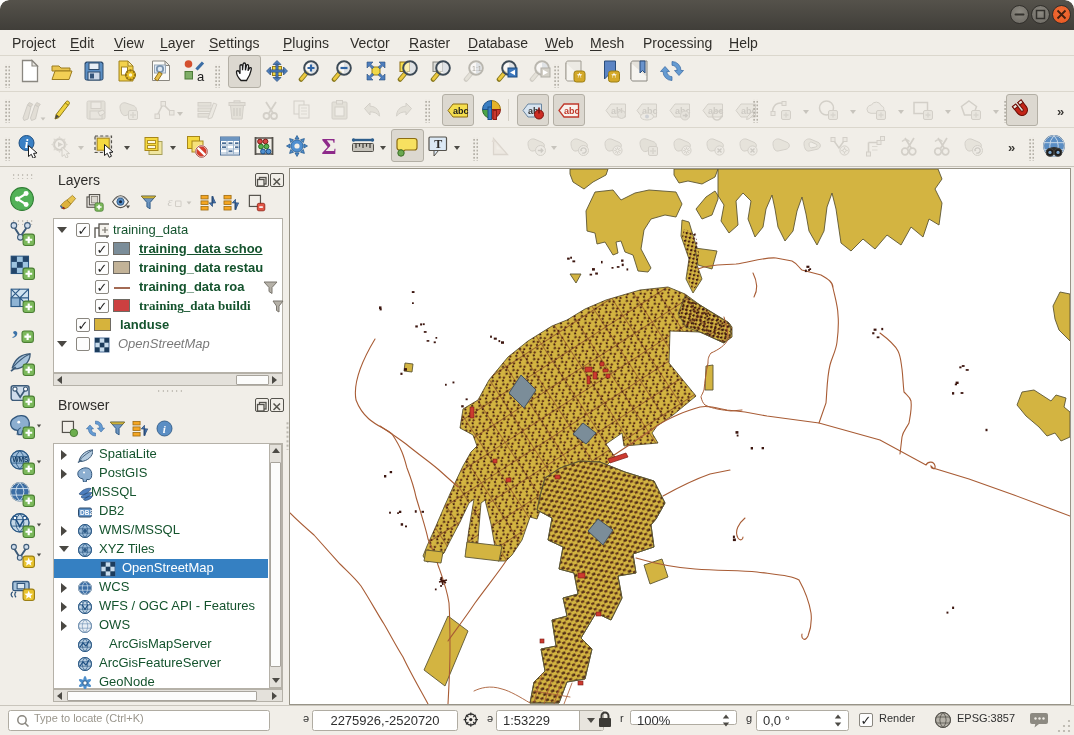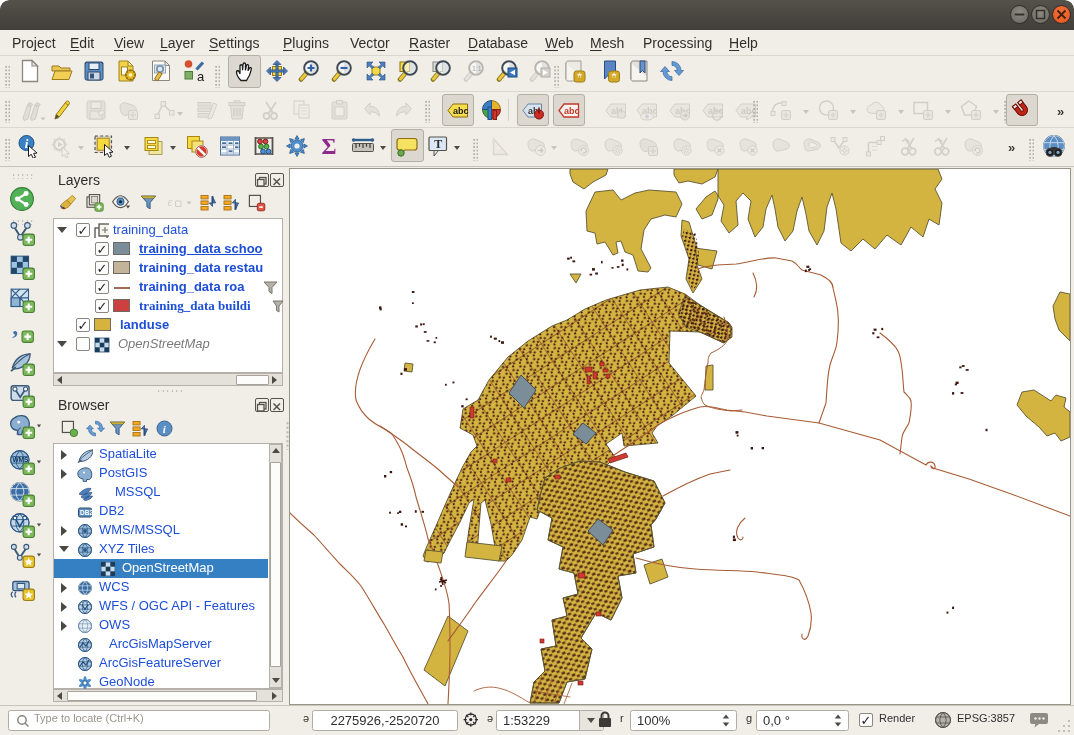--- a/index.html
+++ b/index.html
@@ -24,21 +24,21 @@
  border-right:3.6px solid transparent;border-top:4.6px solid #4c4a45}
 .dd.gray{border-top-color:#b1aea6;opacity:.65}
 .chev{position:absolute;font-size:13px;font-weight:700;color:#3c3a36}
 #leftdock{left:0;top:168px;width:46px;height:537px;background:#f1eee8}
 #statusbar{left:0;top:705px;width:1074px;height:30px;background:#f1eee8;border-top:1px solid #c9c5bc;font-size:13px;color:#3a3a3a}
 .sbox{position:absolute;background:#fff;border:1px solid #b0aca2;border-radius:2.5px;font-size:13px;color:#2f2f2f}
 #panelzone{left:46px;top:168px;width:243px;height:537px;background:#f1eee8}
 .ptitle{position:absolute;font-size:14px;color:#2f2d2b}
 .pbtnbox{position:absolute;width:14px;height:14px;border:1.4px solid #55534d;border-radius:2px;background:#f1eee8}
 .tree{position:absolute;background:#fff;border:1px solid #b5b1a8}
-.titem{position:absolute;font-size:13px;color:#1d4ed8;white-space:pre}
+.titem{position:absolute;font-size:13px;color:#14532d;white-space:pre}
 .bold{font-weight:700}
 .chk{position:absolute;width:14px;height:14px;background:#fdfdfd;border:1px solid #8a8780;border-radius:2px;color:#222;font-size:13px;line-height:13px;text-align:center;font-weight:400}
 .expdn{position:absolute;width:0;height:0;border-left:5px solid transparent;border-right:5px solid transparent;border-top:6px solid #4a4843}
 .exprt{position:absolute;width:0;height:0;border-top:5px solid transparent;border-bottom:5px solid transparent;border-left:6px solid #4a4843}
 .swatch{position:absolute;width:17px;height:13px;border:1px solid #6e6a63}
 .hsb{position:absolute;height:13px;background:#e4e1db;border:1px solid #b5b1a8}
 .vsb{position:absolute;width:13px;background:#e4e1db;border:1px solid #b5b1a8}
 .sthumb{position:absolute;background:#fcfcfb;border:1px solid #a8a49c;border-radius:1px}
 .tleft{position:absolute;width:0;height:0;border-top:4px solid transparent;border-bottom:4px solid transparent;border-right:5px solid #4c4a45}
 .trght{position:absolute;width:0;height:0;border-top:4px solid transparent;border-bottom:4px solid transparent;border-left:5px solid #4c4a45}
@@ -1121,21 +1121,21 @@
         <path d="M3.5 3.5 c3.5-2.5 8.5-2 10 .5 1.5 2 1.5 5 .8 7.5 -.8 2-2.8 2.6-4.5 1.8 l-.7 2.7 h-2.6 l-.7-3.2 c-3.2 0-5-2.5-5-5 0-1.8 1-3.5 2.7-4.3z" fill="#8caed0" stroke="#31567c"></path>
         <circle cx="7" cy="6.5" r="1" fill="#fff"></circle>
       </g>
     </svg>
     <div class="titem" style="left:99px;top:465px">PostGIS</div>
     <svg class="ico" style="left:77px;top:485px" width="16" height="16">
       <g transform="scale(1.0)">
         <path d="M2 9 c3-4 8-6.5 12-5.5 -1 3-5 6-9.5 6.5z M4 12 c3-3 7.5-5 11-4.5 -1 2.8-4.8 5.3-9 5.8z M6.5 14.5 c2.5-2.3 6-3.8 9-3.5 -.8 2.3-4 4.3-7.5 4.5z" fill="#4d7ebe" stroke="#2a4d7a" stroke-width=".7"></path>
       </g>
     </svg>
-    <div class="titem" style="left:115px;top:484px">MSSQL</div>
+    <div class="titem" style="left:91px;top:484px">MSSQL</div>
     <svg class="ico" style="left:77px;top:504px" width="16" height="16">
       <g transform="scale(1.0)">
         <rect x="1.5" y="4" width="13" height="9" rx="1.5" fill="#5c8fc4" stroke="#2d4a6b"></rect>
         <text x="3" y="11.2" font-size="6.5" font-weight="bold" fill="#fff" font-family="Liberation Sans">DB2</text>
       </g>
     </svg>
     <div class="titem" style="left:99px;top:503px">DB2</div>
     <div class="exprt" style="left:61px;top:526px"></div>
     <svg class="ico" style="left:77px;top:523px" width="16" height="16">
       <g transform="scale(1.0)">
@@ -1411,21 +1411,21 @@
     </svg>
     <div class="statlbl" style="left:487px;top:712px">ə</div>
     <div class="sbox" style="left:496px;top:710px;width:108px;height:21px;padding:2px 0 0 6px">1:53229</div>
     <div class="abs" style="left:579px;top:711px;width:24px;height:19px;background:#e8e5de;border-left:1px solid #b0aca2"></div>
     <div class="tdwn" style="left:587px;top:718px"></div>
     <svg class="ico" style="left:597px;top:711px" width="16" height="18">
       <rect x="2" y="7" width="12" height="9" rx="1" fill="#3c3a36"></rect>
       <path d="M4.5 7 V5 a3.5 3.5 0 0 1 7 0 v2" fill="none" stroke="#3c3a36" stroke-width="2"></path>
     </svg>
     <div class="statlbl" style="left:620px;top:712px">r</div>
-    <div class="sbox" style="left:630px;top:710px;width:107px;height:21px;padding:2px 0 0 6px">100%</div>
+    <div class="sbox" style="left:630px;top:710px;width:107px;height:15px;padding:2px 0 0 6px">100%</div>
     <div class="tup" style="left:722px;top:714px;transform:scale(.8)"></div>
     <div class="tdwn" style="left:722px;top:722px;transform:scale(.8)"></div>
     <div class="statlbl" style="left:746px;top:712px">ɡ</div>
     <div class="sbox" style="left:756px;top:710px;width:93px;height:21px;padding:2px 0 0 6px">0,0 °</div>
     <div class="tup" style="left:834px;top:714px;transform:scale(.8)"></div>
     <div class="tdwn" style="left:834px;top:722px;transform:scale(.8)"></div>
     <div class="chk" style="left:859px;top:713px">✓</div>
     <div class="statlbl" style="left:879px;top:712px">Render</div>
     <svg class="ico" style="left:934px;top:711px" width="18" height="18">
       <circle cx="9" cy="9" r="7.5" fill="#b5b1a8" stroke="#55534d"></circle>

